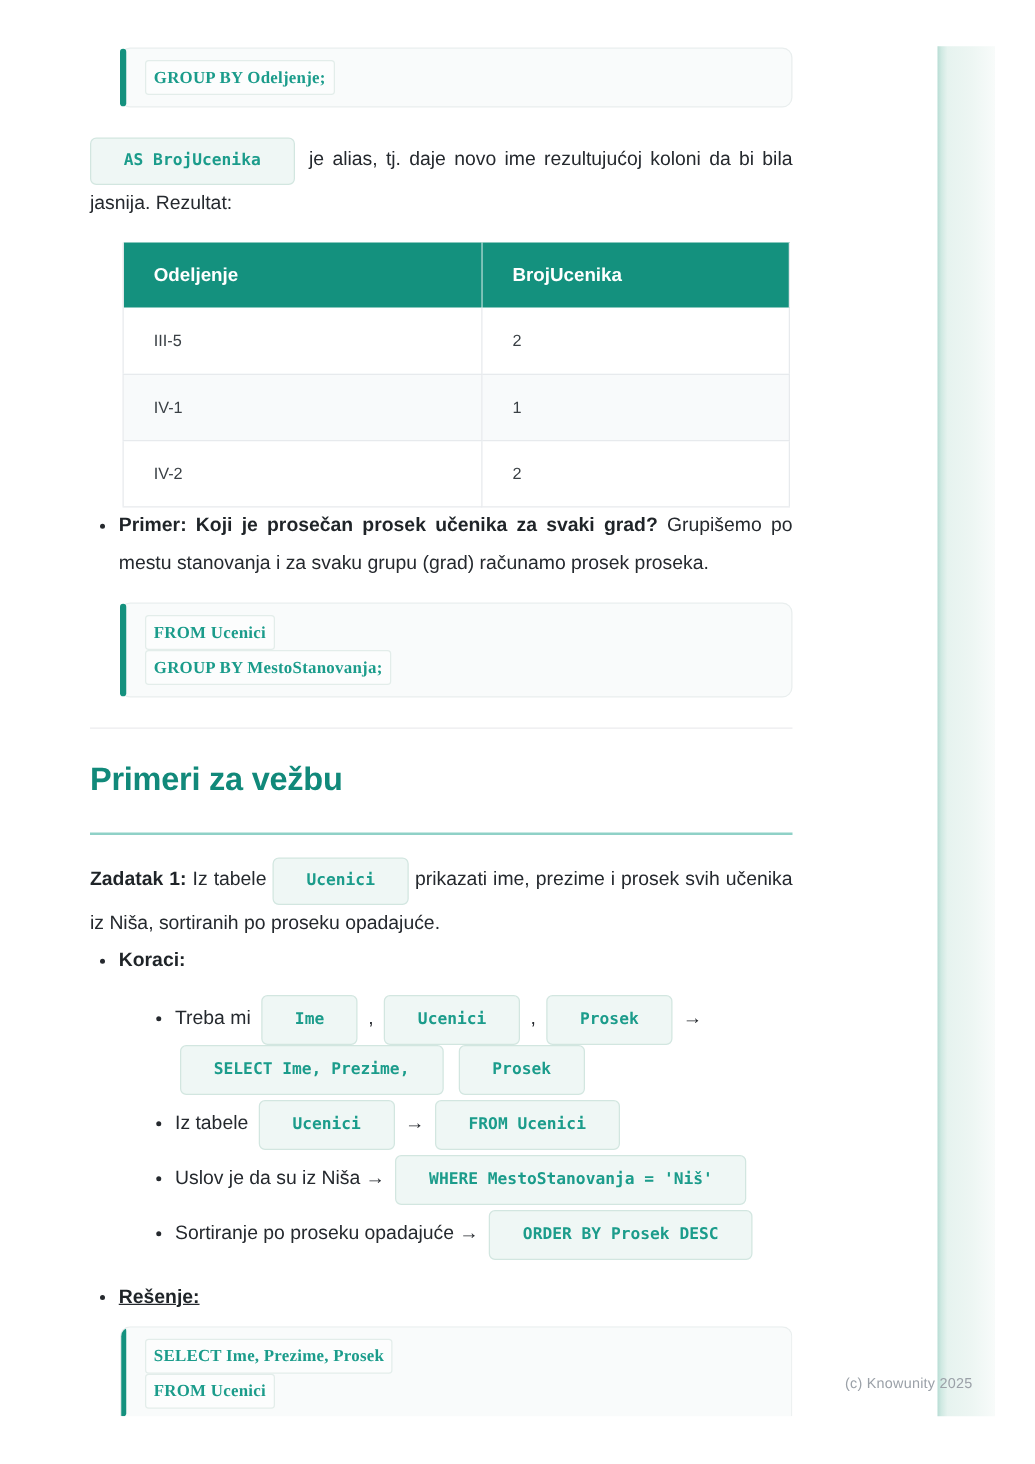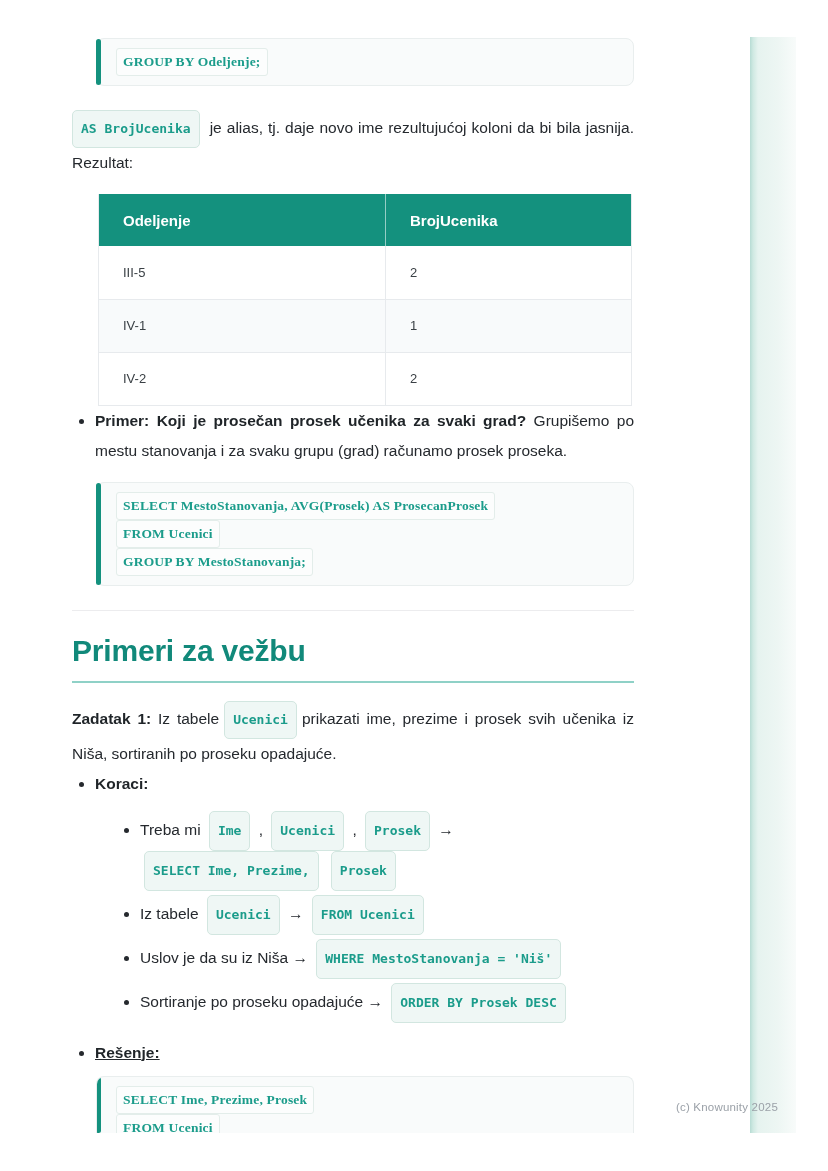--- a/index.html
+++ b/index.html
@@ -25,21 +25,21 @@
     font-size:13.5px; font-weight:600; color:#1b9c8b; background:#fcfdfd;
     border:1px solid #e3edea; border-radius:3px; padding:0 6px; letter-spacing:0.2px; }
   .cb-first { margin-top:1px; }
   .cb-avg { margin-top:16px; }
   .cb-solution { margin-top:8px; flex:1; min-height:0; overflow:hidden;
     border-bottom:none; border-radius:8px 8px 0 0; }
 
   
   .chip { display:inline-block; font-family:"DejaVu Sans Mono", monospace; font-size:13px;
     font-weight:700; color:#1b9c8b; background:#eff7f5; border:1px solid #d2e6e0;
-    border-radius:5px; padding:3px 8px; margin:0 5px; white-space:nowrap; vertical-align:baseline; }
+    border-radius:5px; padding:3px 26px; margin:0 5px; white-space:nowrap; vertical-align:baseline; }
 
   
   .para { line-height:30px; text-align:justify; }
   .para-alias { margin-top:24px; }
   .para-alias .chip { margin-left:0; }
   b, strong { font-weight:700; color:#1f2428; }
 
   
   .tbl-wrap { margin:16px 0 0 26px; width:534px; }
   table { border-collapse:collapse; width:100%; }
@@ -60,22 +60,22 @@
   .primer-list { margin-top:26px; }
   .primer-list > li { text-align:justify; }
   .koraci-list { margin-top:12px; }
   .steps { list-style:disc; padding-left:45px; margin-top:12px; }
   .steps > li { line-height:32px; margin-bottom:4px; font-size:15.5px; }
   .steps .chip { margin:0 4px; }
   .li-resenje { margin-top:15px;text-decoration:underline; }
 
   
   .divider { border:none; border-top:1px solid #ececee; margin-top:24px; width:562px; }
-  h1.section-heading { margin-top:22px; font-size:30px; line-height:36px; font-weight:700;
-    color:#11897a; letter-spacing:-0.2px; padding-bottom:12px; border-bottom:2px solid #8fd1c7; }
+  h1.section-heading { margin-top:22px; font-size:26px; line-height:36px; font-weight:700;
+    color:#11897a; letter-spacing:-0.2px; padding-bottom:25px; border-bottom:2px solid #8fd1c7; }
 
   .para-zadatak { margin-top:18px; }
 
   
   .watermark { position:absolute; top:1101px; right:50px; font-size:11.5px;
     color:#9ba1a8; letter-spacing:0.2px; }
 </style>
 </head>
 <body>
 
@@ -116,21 +116,20 @@
           </tbody>
       </table>
     </div>
 
     <ul class="blist primer-list">
       <li><strong>Primer: Koji je prosečan prosek učenika za svaki grad?</strong> <span>Grupišemo po mestu stanovanja i za svaku grupu (grad) računamo prosek proseka.</span></li>
     </ul>
 
     <div class="code-block cb-avg">
       <div>
-          <div class="code-line-row"><span class="code-line">SELECT MestoStanovanja, AVG(Prosek) AS ProsecanProsek</span></div>
           <div class="code-line-row"><span class="code-line">FROM Ucenici</span></div>
           <div class="code-line-row"><span class="code-line">GROUP BY MestoStanovanja;</span></div>
         </div>
     </div>
 
     <hr class="divider">
 
     <h1 class="section-heading">Primeri za vežbu</h1>
 
     <p class="para para-zadatak"><strong>Zadatak 1:</strong> <span>Iz tabele</span><code class="chip">Ucenici</code><span>prikazati ime, prezime i prosek svih učenika iz Niša, sortiranih po proseku opadajuće.</span></p>

